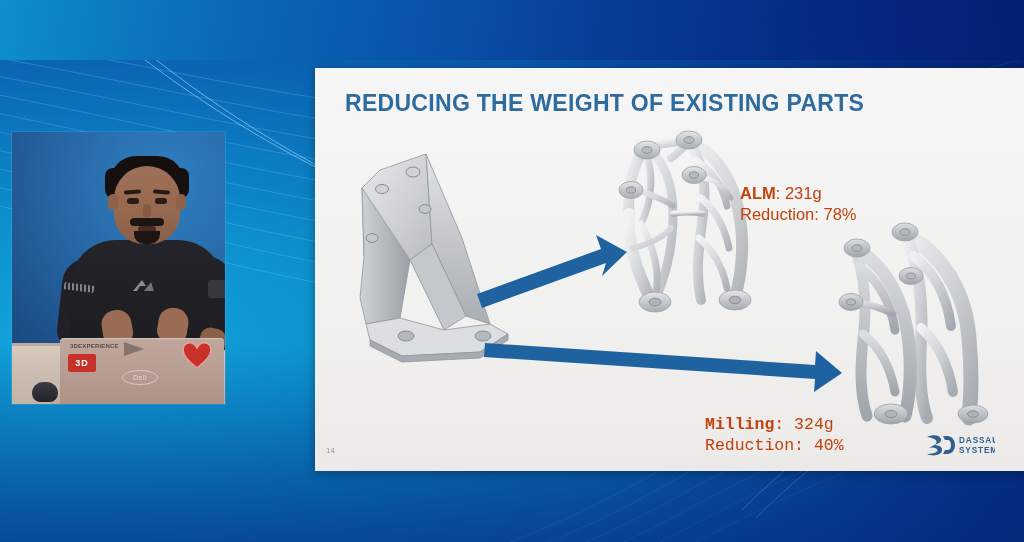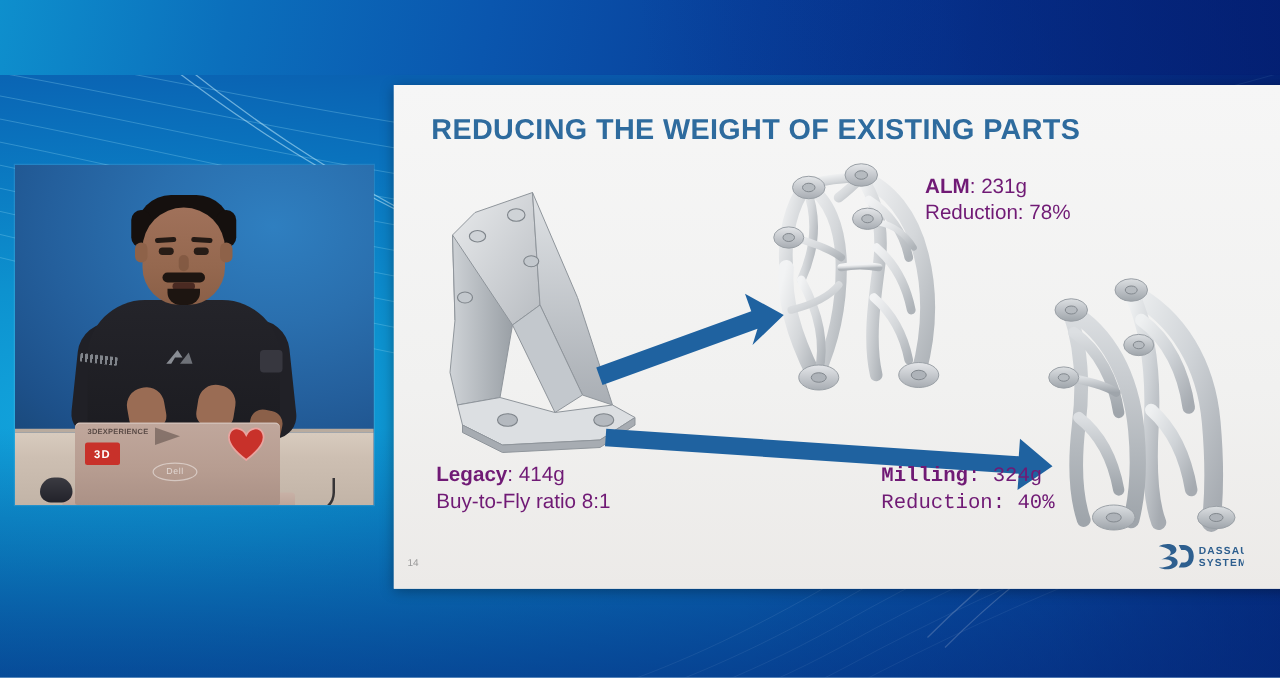--- a/index.html
+++ b/index.html
@@ -27,21 +27,21 @@
   }
   .bg-dark-bottom{
     position:absolute;left:0;bottom:0;width:100%;height:200px;
     background:linear-gradient(to top, rgba(4,40,120,.55), rgba(0,0,0,0));
   }
   .bg-lines{position:absolute;inset:0;}
   .bg-lines svg{width:100%;height:100%;display:block;}
 
   
   #webcam{
-    position:absolute;left:12px;top:132px;width:287px;height:272px;
+    position:absolute;left:12px;top:132px;width:213px;height:272px;
     background:#2f6ea3;overflow:hidden;
     box-shadow:0 0 0 1px rgba(255,255,255,.10);
   }
   .cam-bg{
     position:absolute;inset:0;
     background:
       radial-gradient(115% 95% at 72% 18%, #2f7fc0 0%, #2a6fae 30%, #245f9c 55%, #1d5089 78%, #17436f 100%);
   }
   .cam-desk{
     position:absolute;left:0;right:0;bottom:0;height:58px;
@@ -137,22 +137,23 @@
     overflow:hidden;
   }
   .slide-inner{position:absolute;inset:0;background:linear-gradient(to bottom,#f6f6f6 0%, #f1f1f0 60%, #eceae8 100%);}
   #slide-title{
     position:absolute;left:30px;top:22px;
     font-size:23px;font-weight:bold;color:#2e6b9e;
     letter-spacing:.3px;
     font-family:"Liberation Sans", sans-serif;
   }
   .callout{
-    position:absolute;color:#701a75;font-size:16.5px;line-height:21px;
+    position:absolute;color:#c2410c;font-size:16.5px;line-height:21px;
     white-space:nowrap;
+    margin-top:44px;
   }
   .callout .k{font-weight:bold;}
   #label-alm{left:425px;top:71px;}
   #label-legacy{left:34px;top:302px;}
   #label-milling{left:390px;top:302px;font-family:Liberation Mono, monospace;}
   #slide-number{
     position:absolute;left:11px;top:378px;font-size:8px;color:#9a9a9a;
   }
   #ds-logo{
     position:absolute;left:608px;top:364px;width:72px;height:26px;color:#2e5f8f;
@@ -414,26 +415,20 @@
       </svg>
     </div>
 
     <div class="callout" id="label-alm">
       <div>
         <span class="k">ALM</span><span>: 231g</span>
       </div>
       <div>Reduction: 78%</div>
     </div>
 
-    <div class="callout" id="label-legacy">
-      <div>
-        <span class="k">Legacy</span><span>: 414g</span>
-      </div>
-      <div>Buy-to-Fly ratio 8:1</div>
-    </div>
 
     <div class="callout" id="label-milling">
       <div>
         <span class="k">Milling</span><span>: 324g</span>
       </div>
       <div>Reduction: 40%</div>
     </div>
 
     <div id="slide-number">14</div>
 

